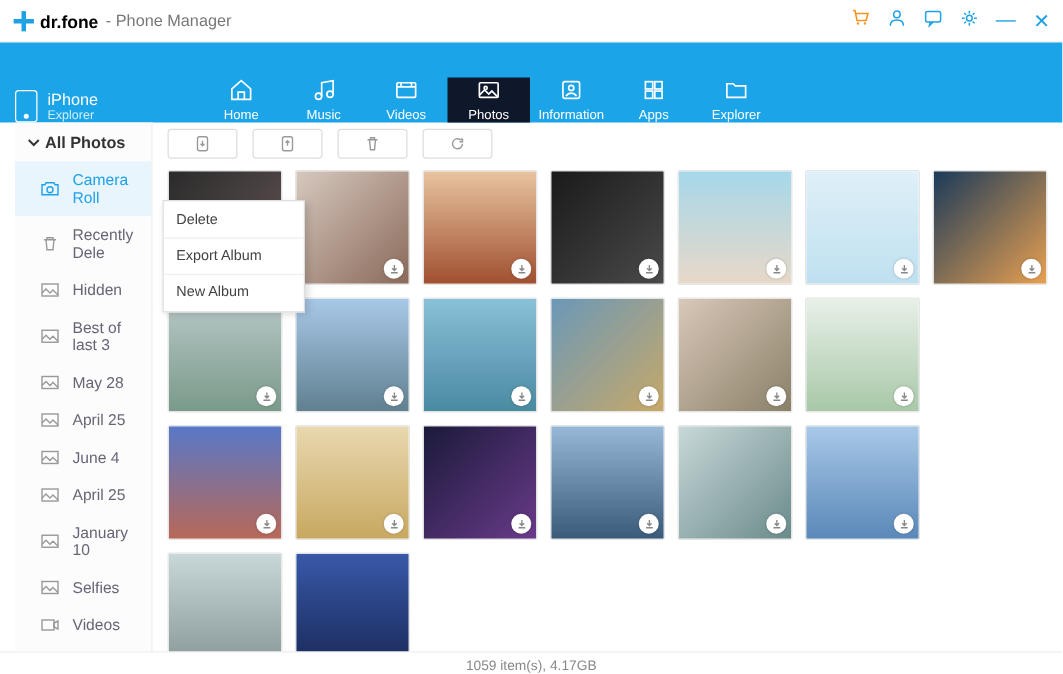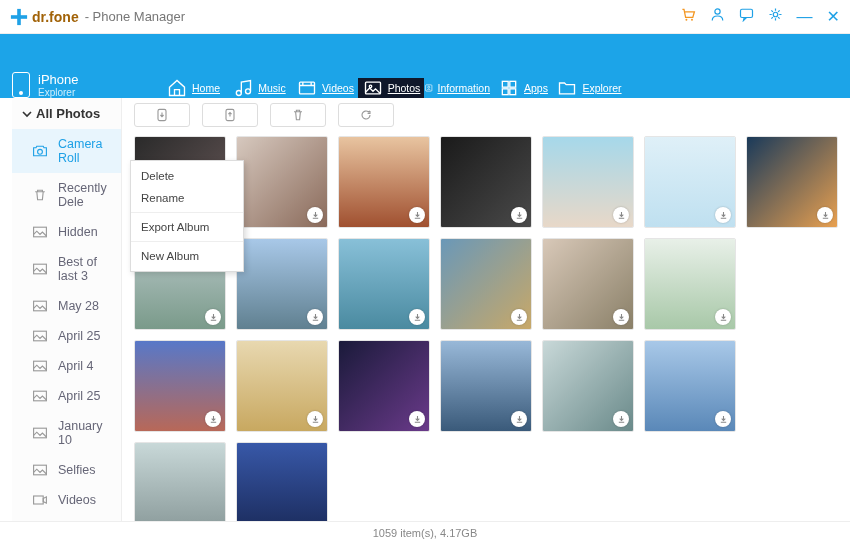--- a/index.html
+++ b/index.html
@@ -1,35 +1,35 @@
 <!DOCTYPE html>
 <html><head>
   <meta charset="utf-8">
   <style>
     * { margin: 0; padding: 0; box-sizing: border-box; font-family: -apple-system, "Segoe UI", Arial, sans-serif; }
     body { width: 850px; height: 539px; background: #fff; overflow: hidden; position: relative; }
 
     .titlebar { height: 34px; display: flex; align-items: center; padding: 0 10px; background: #fff; border-bottom: 1px solid #eee; }
     .logo { display: flex; align-items: center; gap: 4px; }
     .logo-icon { width: 18px; height: 18px; }
-    .logo-text { color: #a16207; font-weight: bold; font-size: 14px; }
+    .logo-text { color: #000000; font-weight: bold; font-size: 14px; }
     .title-text { color: #777; font-size: 13px; margin-left: 6px; }
     .title-spacer { flex: 1; }
     .title-actions { display: flex; gap: 14px; align-items: center; }
     .title-actions span { color: #1fa1e6; cursor: pointer; }
     .title-actions .minimize, .title-actions .close { color: #1fa1e6; font-size: 16px; font-weight: 300; }
 
     .header { height: 64px; background: #1ca4e8; display: flex; align-items: flex-end; }
     .device { width: 160px; display: flex; align-items: center; padding: 0 12px; gap: 8px; }
     .device-icon { width: 18px; height: 26px; border: 1.5px solid #fff; border-radius: 3px; position: relative; }
     .device-icon::after { content: ""; position: absolute; bottom: 2px; left: 50%; width: 4px; height: 4px; background: #fff; border-radius: 50%; transform: translateX(-50%); }
     .device-name { color: #fff; font-size: 13px; font-weight: 500; }
     .device-status { color: #cfeefb; font-size: 10px; }
     .tabs { display: flex; flex: 1; }
-    .tab { width: 66px; display: flex; flex-direction: row; align-items: center; justify-content: center; gap: 4px; color: #fff; cursor: pointer; font-size: 10.5px; text-decoration: underline; }
+    .tab { width: 66px; display: flex; flex-direction: column; align-items: center; justify-content: center; gap: 4px; color: #fff; cursor: pointer; font-size: 10.5px; }
     .tab.active { background: #0f172a; }
     .tab svg { width: 22px; height: 20px; }
 
     .main { display: flex; height: calc(100% - 34px - 60px - 22px); margin-left: 12px; }
     .sidebar { width: 160px; border-right: 1px solid #eee; overflow: hidden; background: #fcfcfc; }
     .sidebar-head { display: flex; align-items: center; gap: 4px; padding: 8px 10px; font-size: 13px; font-weight: 600; color: #333; }
     .sidebar-item { display: flex; align-items: center; gap: 10px; padding: 8px 10px 8px 20px; font-size: 12.5px; color: #667; cursor: pointer; }
     .sidebar-item.active { background: #e8f5fd; color: #1fa1e6; }
     .sidebar-item svg { width: 16px; height: 14px; flex-shrink: 0; }
 
@@ -222,21 +222,21 @@
           <rect x="2" y="2" width="16" height="12"></rect>
           <path d="M2 11l4-4 4 4 3-3 5 5"></path>
         </svg>
         <span>April 25</span>
       </div>
     <div class="sidebar-item">
         <svg viewBox="0 0 20 16" fill="none" stroke="#999" stroke-width="1.4">
           <rect x="2" y="2" width="16" height="12"></rect>
           <path d="M2 11l4-4 4 4 3-3 5 5"></path>
         </svg>
-        <span>April 4</span>
+        <span>June 4</span>
       </div>
     <div class="sidebar-item">
         <svg viewBox="0 0 20 16" fill="none" stroke="#999" stroke-width="1.4">
           <rect x="2" y="2" width="16" height="12"></rect>
           <path d="M2 11l4-4 4 4 3-3 5 5"></path>
         </svg>
         <span>April 25</span>
       </div>
     <div class="sidebar-item">
         <svg viewBox="0 0 20 16" fill="none" stroke="#999" stroke-width="1.4">
@@ -461,21 +461,20 @@
         <div class="thumb">
             <div class="thumb-inner p21"></div>
           </div>
       </div>
     </div>
   </div>
 </div>
 
 <div class="context-menu">
   <div class="context-item">Delete</div>
-  <div class="context-item">Rename</div>
   <div class="context-sep"></div>
   <div class="context-item">Export Album</div>
   <div class="context-sep"></div>
   <div class="context-item">New Album</div>
 </div>
 
 <div class="statusbar">
   <span>1059 item(s), 4.17GB</span>
 </div>
 

